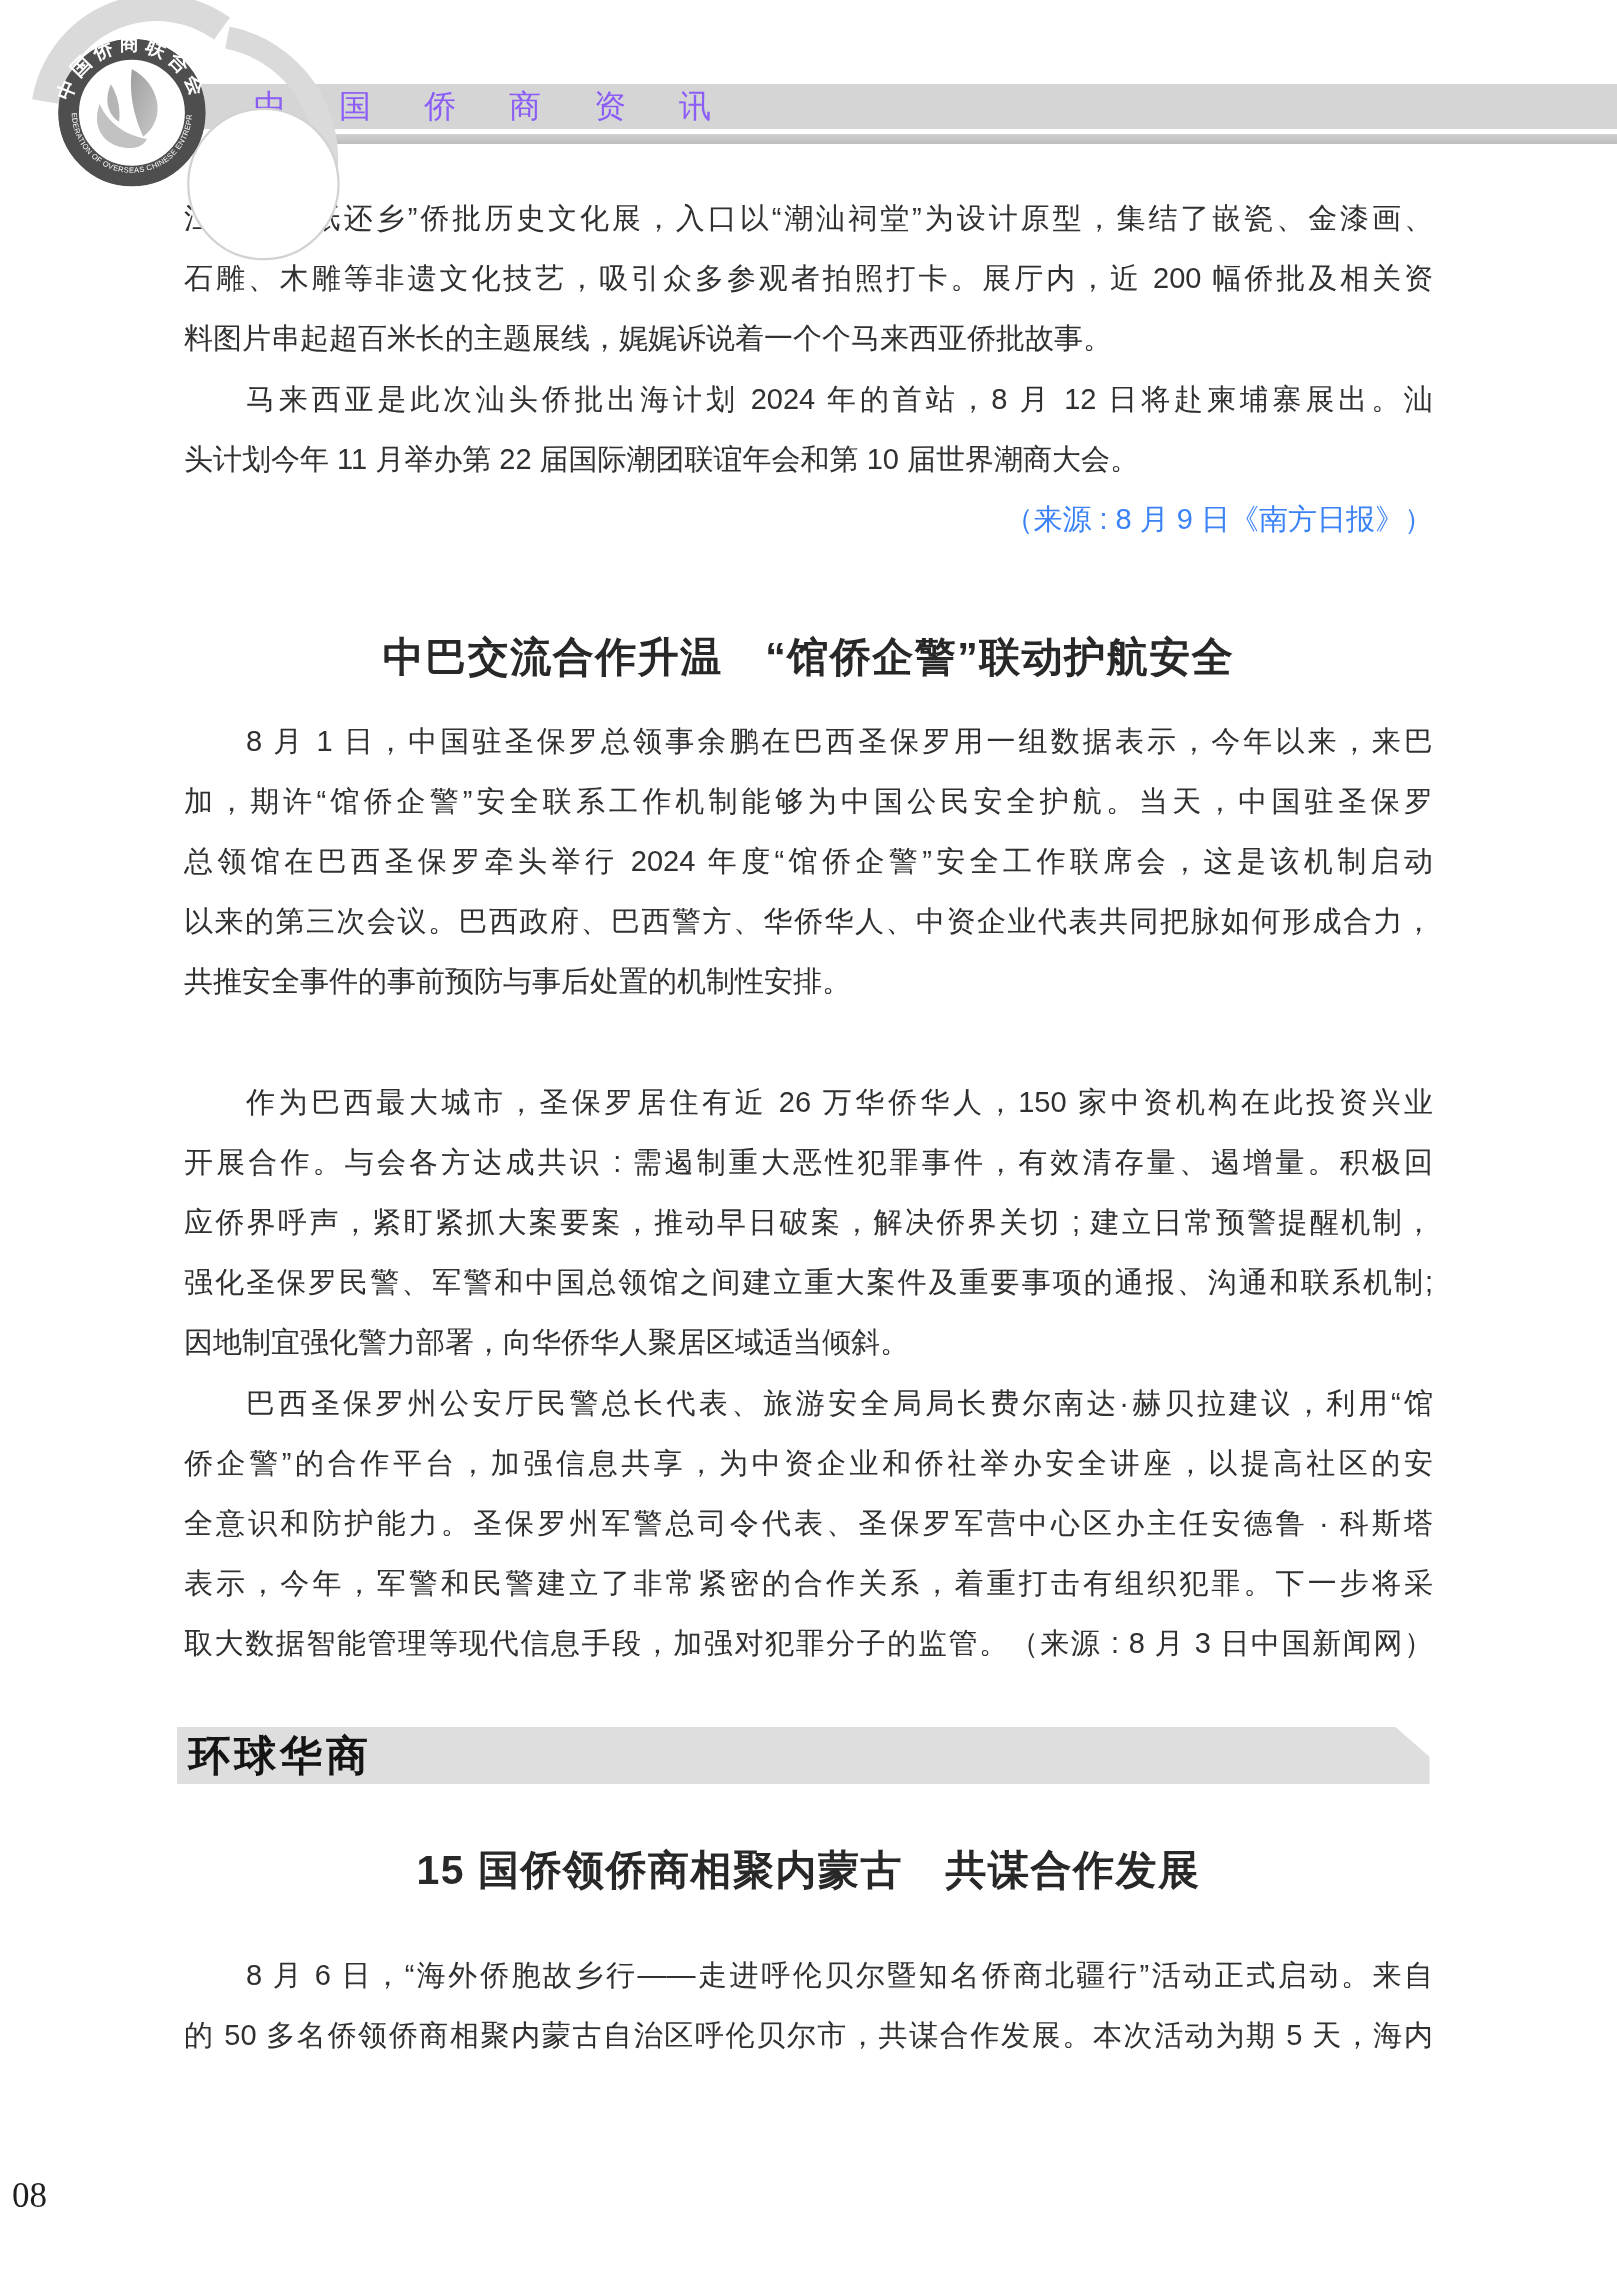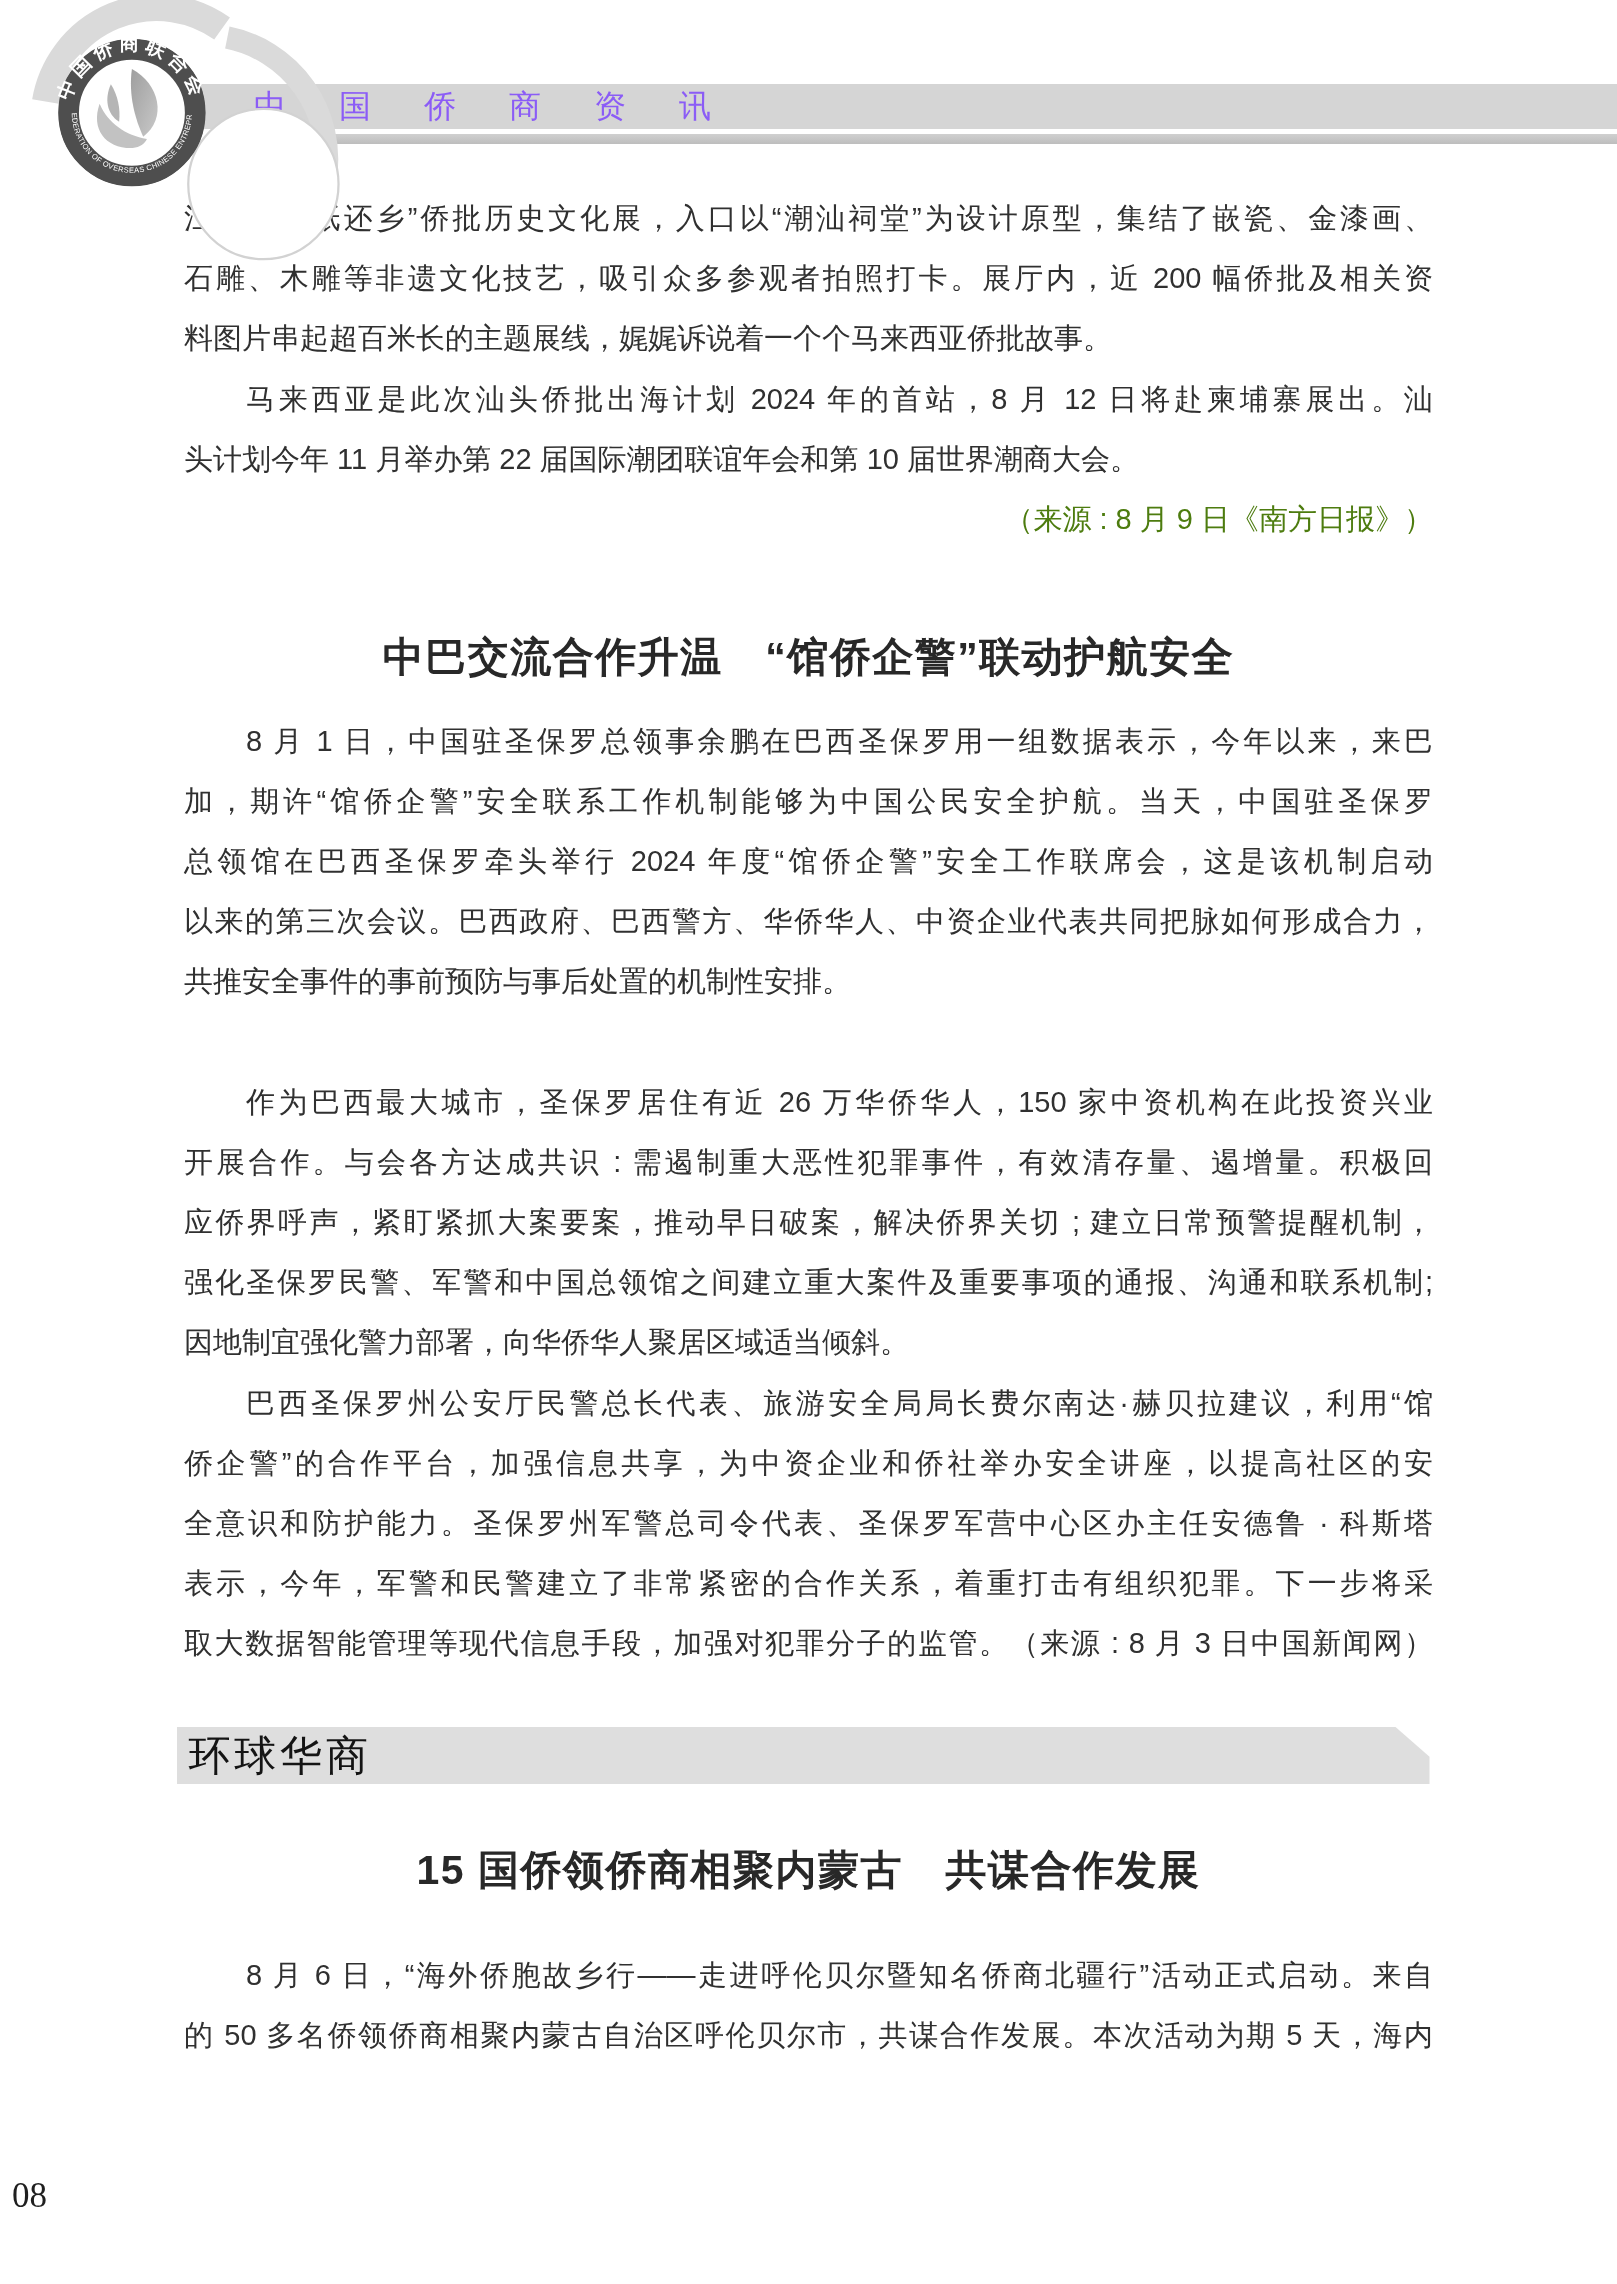--- a/index.html
+++ b/index.html
@@ -17,28 +17,28 @@
   
   #content{position:absolute;left:184px;top:0;width:1249px;height:2284px;}
   .para{position:absolute;left:0;width:100%;}
   .line{
     font-size:29px;line-height:60px;color:#303030;
     text-align:justify;text-align-last:left;text-justify:inter-character;
   }
   .line.just{text-align-last:justify;}
   .line.indent{text-indent:62px;}
   .src{position:absolute;left:0;width:100%;font-size:29px;line-height:60px;
-    color:#4d7c0f;text-align:right;}
+    color:#3b82f6;text-align:right;}
   .headline{position:absolute;left:0;width:100%;text-align:center;
     font-size:41px;line-height:63px;font-weight:bold;color:#282828;letter-spacing:1.5px;}
   
   .banner{position:absolute;left:-7.5px;width:1253px;height:57px;background:#dedede;
     clip-path:polygon(0 0,calc(100% - 34px) 0,100% 52%,100% 100%,0 100%);
     filter:drop-shadow(2.3px 3px 1.5px rgba(0,0,0,0.16));}
-  .banner-label{font-family:"Liberation Serif","DejaVu Serif",serif;font-weight:normal;
+  .banner-label{font-family:"Liberation Serif","DejaVu Serif",serif;font-weight:bold;
     font-size:42px;line-height:59px;color:#141414;padding-left:12px;letter-spacing:3.8px;}
   
   .pagenum{position:absolute;left:12px;width:100%;top:2176px;text-align:left;
     font-family:"Liberation Serif","DejaVu Serif",serif;font-size:35px;color:#1f1f1f;}
 </style>
 </head>
 <body>
 
 <div class="page">
 

